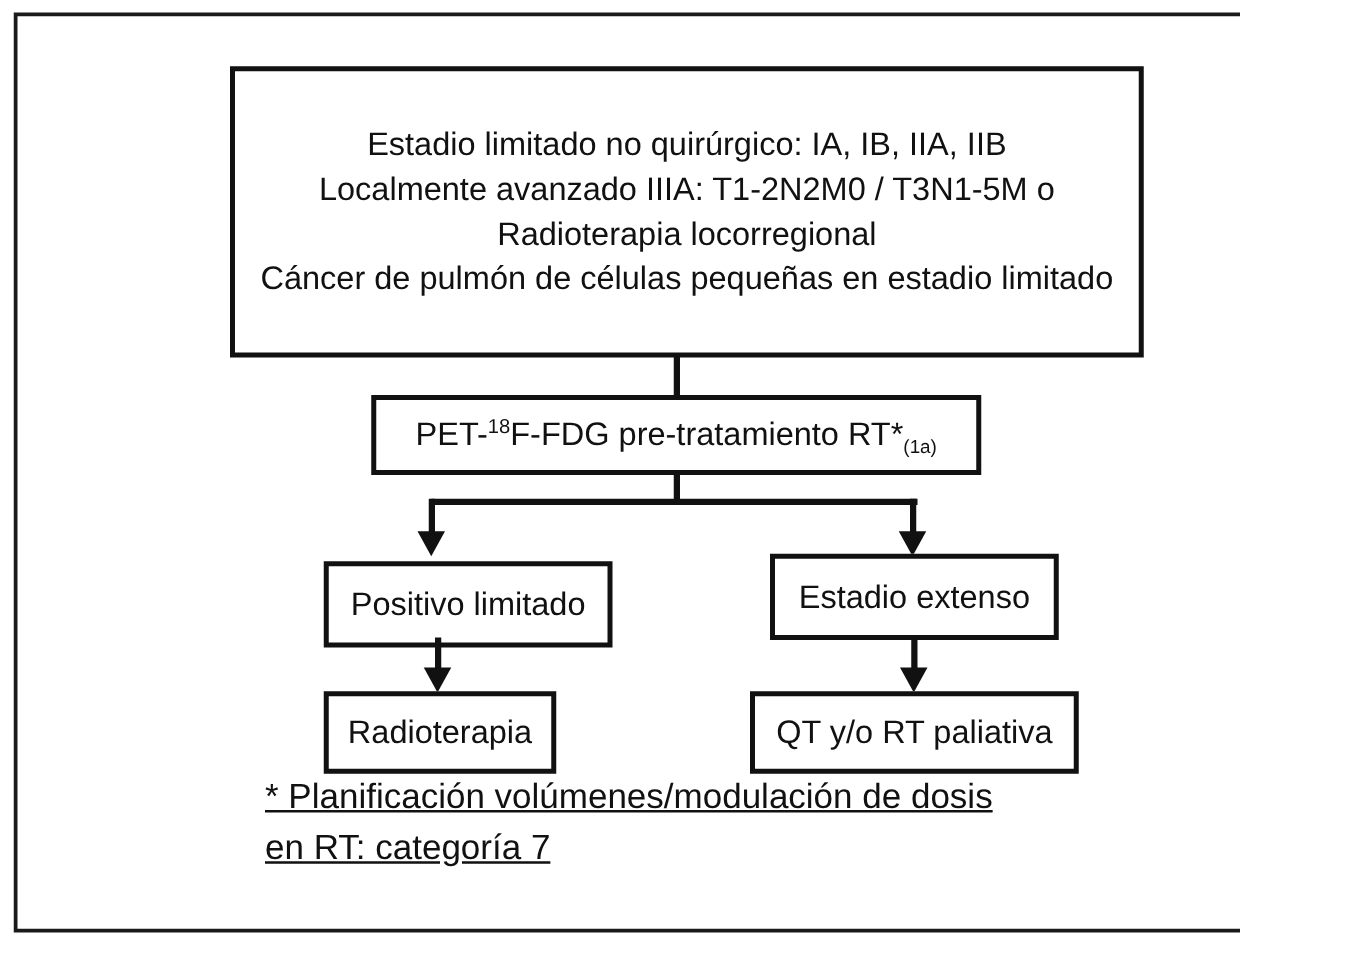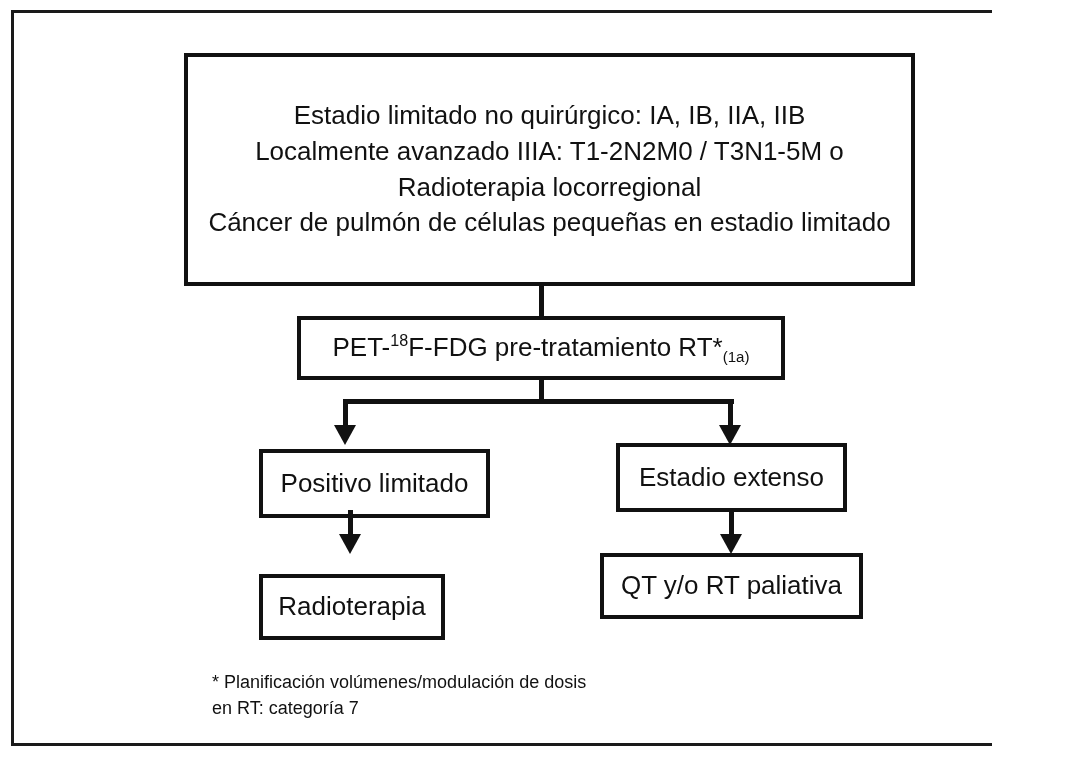--- a/index.html
+++ b/index.html
@@ -87,21 +87,21 @@
   }
   #box-positive-extensive {
     left: 602px;
     top: 430px;
     width: 231px;
     height: 69px;
     font-size: 26px;
   }
   #box-radiotherapy {
     left: 245px;
-    top: 561px;
+    top: 540px;
     width: 186px;
     height: 66px;
     font-size: 26px;
   }
   #box-palliative {
     left: 586px;
     top: 540px;
     width: 263px;
     height: 66px;
     font-size: 26px;
@@ -173,26 +173,27 @@
     height: 29px;
   }
   #arrow-extensive-palliative {
     left: 706px;
     top: 521px;
   }
   
   #footnote {
     position: absolute;
     left: 198px;
-    top: 656px;
+    top: 604px;
     width: 640px;
-    font-size: 18px;
+    font-size: 28px;
     line-height: 1.45;
     color: #111111;
     font-family: "Liberation Sans", sans-serif;
+    text-decoration: underline;
   }
   #footnote .fn-line {
     display: block;
     white-space: nowrap;
   }
 </style>
 </head>
 <body>
 
 <div id="page">

